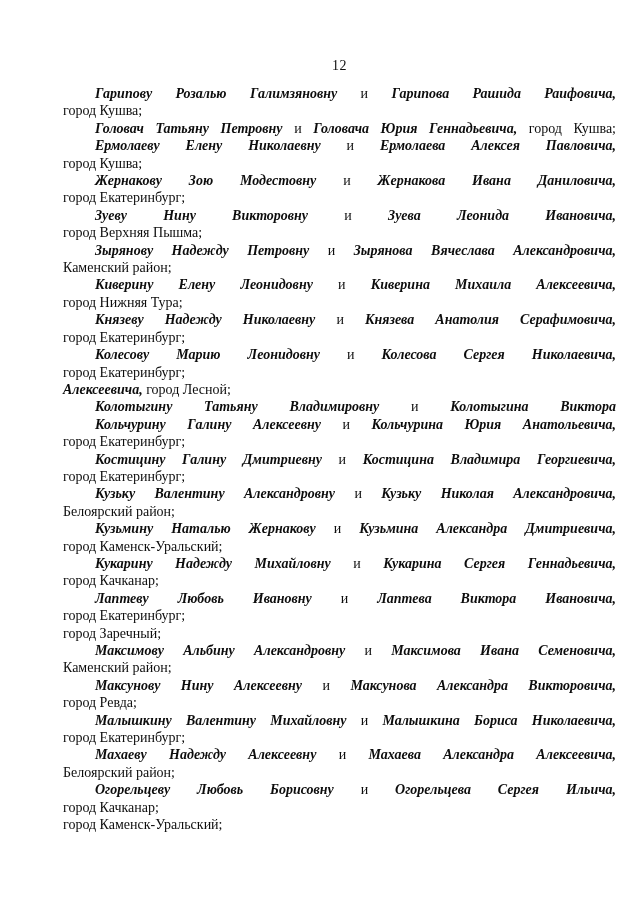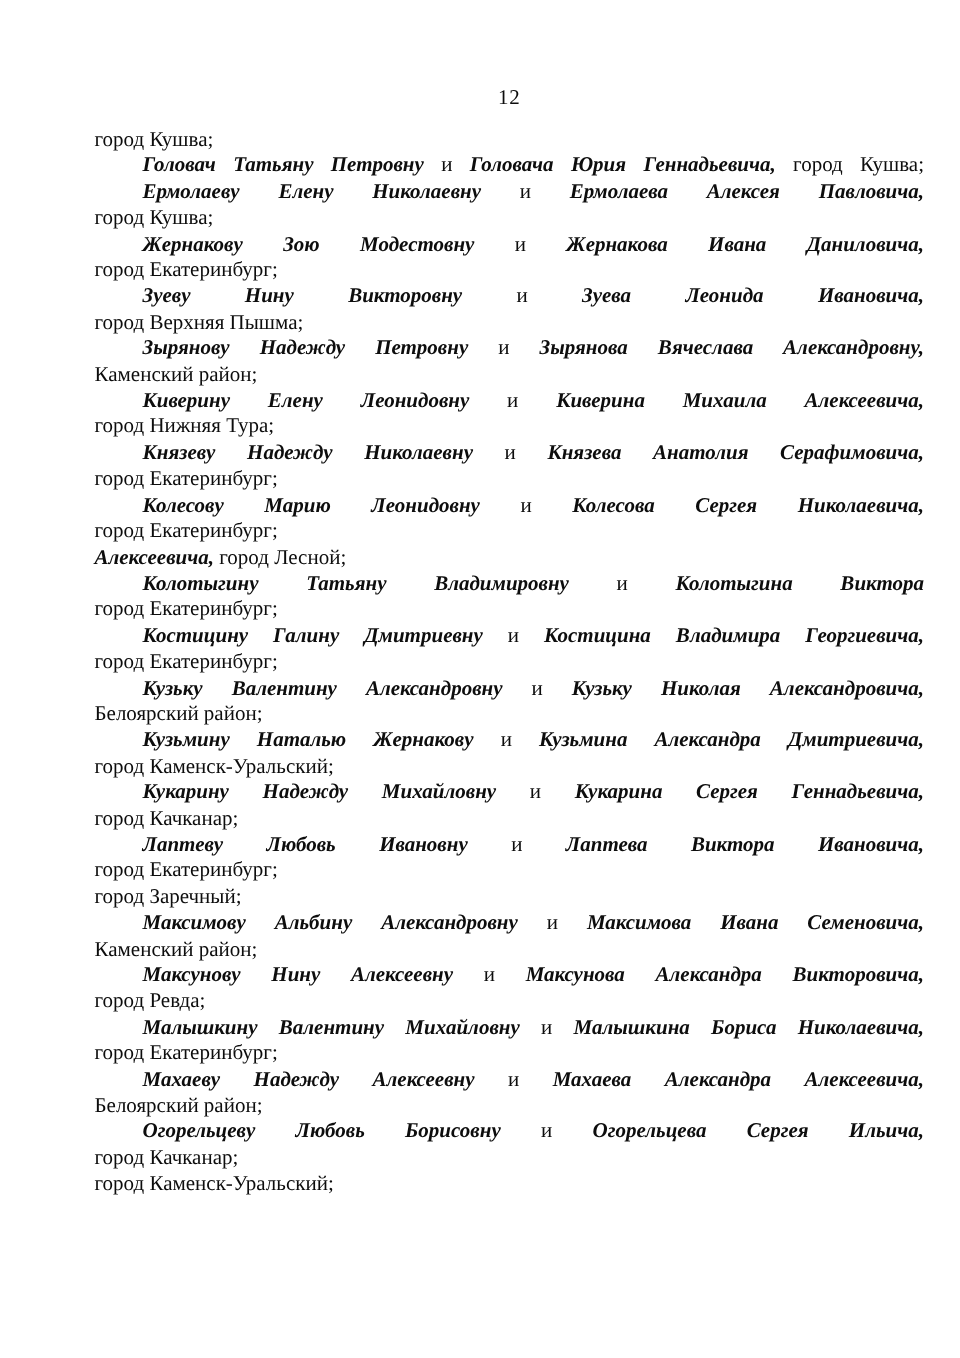--- a/index.html
+++ b/index.html
@@ -34,58 +34,60 @@
   .names { font-weight: bold; font-style: italic; }
   .plain { font-weight: normal; font-style: normal; }
 </style>
 </head>
 <body>
 
 <div class="page">
   <div class="page-number">12</div>
   <div id="entries">
       <div class="entry">
+        <div class="line first"><span class="names">Гарипову Розалью Галимзяновну</span><span class="plain"> и </span><span class="names">Гарипова Рашида Раифовича,</span></div>
         <div class="line cont"><span class="plain">город Кушва;</span></div>
       </div>
       <div class="entry">
         <div class="line first"><span class="names">Головач Татьяну Петровну</span><span class="plain"> и </span><span class="names">Головача Юрия Геннадьевича,</span><span class="plain"> город Кушва;</span></div>
       </div>
       <div class="entry">
         <div class="line first"><span class="names">Ермолаеву Елену Николаевну</span><span class="plain"> и </span><span class="names">Ермолаева Алексея Павловича,</span></div>
         <div class="line cont"><span class="plain">город Кушва;</span></div>
       </div>
       <div class="entry">
         <div class="line first"><span class="names">Жернакову Зою Модестовну</span><span class="plain"> и </span><span class="names">Жернакова Ивана Даниловича,</span></div>
         <div class="line cont"><span class="plain">город Екатеринбург;</span></div>
       </div>
       <div class="entry">
         <div class="line first"><span class="names">Зуеву Нину Викторовну</span><span class="plain"> и </span><span class="names">Зуева Леонида Ивановича,</span></div>
         <div class="line cont"><span class="plain">город Верхняя Пышма;</span></div>
       </div>
       <div class="entry">
-        <div class="line first"><span class="names">Зырянову Надежду Петровну</span><span class="plain"> и </span><span class="names">Зырянова Вячеслава Александровну,</span></div>
+        <div class="line first"><span class="names">Зырянову Надежду Петровну</span><span class="plain"> и </span><span class="names">Зырянова Вячеслава Александровича,</span></div>
         <div class="line cont"><span class="plain">Каменский район;</span></div>
       </div>
       <div class="entry">
         <div class="line first"><span class="names">Киверину Елену Леонидовну</span><span class="plain"> и </span><span class="names">Киверина Михаила Алексеевича,</span></div>
         <div class="line cont"><span class="plain">город Нижняя Тура;</span></div>
       </div>
       <div class="entry">
         <div class="line first"><span class="names">Князеву Надежду Николаевну</span><span class="plain"> и </span><span class="names">Князева Анатолия Серафимовича,</span></div>
         <div class="line cont"><span class="plain">город Екатеринбург;</span></div>
       </div>
       <div class="entry">
         <div class="line first"><span class="names">Колесову Марию Леонидовну</span><span class="plain"> и </span><span class="names">Колесова Сергея Николаевича,</span></div>
         <div class="line cont"><span class="plain">город Екатеринбург;</span></div>
       </div>
       <div class="entry">
         <div class="line cont"><span class="names">Алексеевича,</span><span class="plain"> город Лесной;</span></div>
         <div class="line first"><span class="names">Колотыгину Татьяну Владимировну</span><span class="plain"> и </span><span class="names">Колотыгина Виктора</span></div>
       </div>
       <div class="entry">
+        <div class="line first"><span class="names">Кольчурину Галину Алексеевну</span><span class="plain"> и </span><span class="names">Кольчурина Юрия Анатольевича,</span></div>
         <div class="line cont"><span class="plain">город Екатеринбург;</span></div>
       </div>
       <div class="entry">
         <div class="line first"><span class="names">Костицину Галину Дмитриевну</span><span class="plain"> и </span><span class="names">Костицина Владимира Георгиевича,</span></div>
         <div class="line cont"><span class="plain">город Екатеринбург;</span></div>
       </div>
       <div class="entry">
         <div class="line first"><span class="names">Кузьку Валентину Александровну</span><span class="plain"> и </span><span class="names">Кузьку Николая Александровича,</span></div>
         <div class="line cont"><span class="plain">Белоярский район;</span></div>
       </div>

